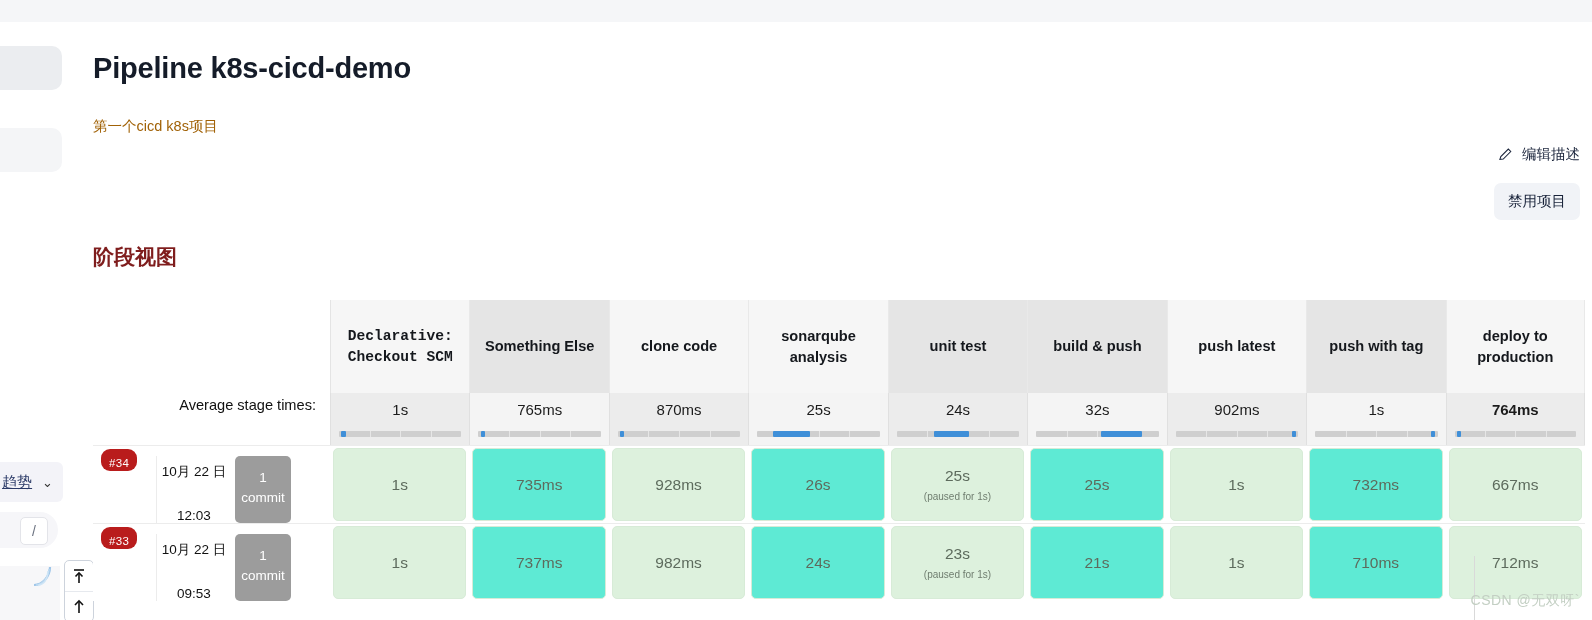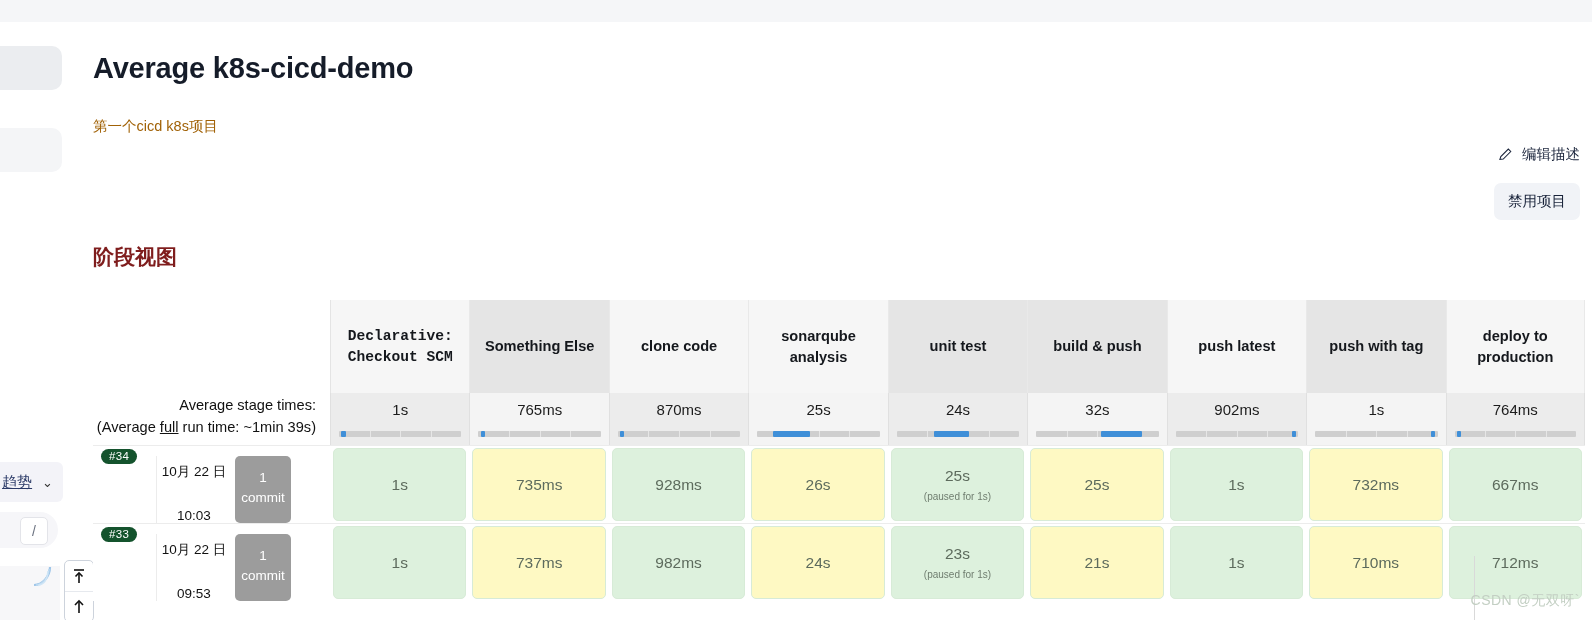--- a/index.html
+++ b/index.html
@@ -56,40 +56,40 @@
 
   
   .avg-label{height:52px;display:flex;flex-direction:column;align-items:flex-end;justify-content:flex-start;
      text-align:right;font-size:14.6px;color:#111;line-height:1.52;padding-right:14px;box-sizing:border-box;
      padding-top:1px;}
   .avg-label u{text-decoration:underline;}
   .avg-cell{height:52px;box-sizing:border-box;position:relative;border-left:1px solid #e0e0e0;
      display:flex;flex-direction:column;align-items:center;}
   .avg-cell.odd{background:#ececec;}
   .avg-cell.even{background:#f4f4f4;}
-  .avg-cell.last{border-right:1px solid #e0e0e0;}
+  .avg-cell.last{border-right:1px solid #e0e0e0;font-weight:bold;}
   .avg-cell .t{font-size:15px;color:#1c1c1c;margin-top:8px;}
   .spark{position:absolute;left:8px;right:8px;bottom:8px;height:6px;background:#cfcfcf;border-radius:1px;overflow:hidden;}
   .spark .seg{position:absolute;top:0;height:6px;background:#3f8fd8;border-radius:1px;}
   .spark .tick{position:absolute;top:0;height:6px;width:1px;background:#e6e6e6;}
 
   
   .run-label{height:78px;position:relative;box-sizing:border-box;border-top:1px solid #ececec;background:#fff;}
-  .badge{position:absolute;left:8px;top:3px;background:#14532d;color:#fff;font-size:11.5px;
-     border-radius:9px;padding:1px 8px 2px;letter-spacing:.3px;}
+  .badge{position:absolute;left:8px;top:3px;background:#b91c1c;color:#fff;font-size:11.5px;
+     border-radius:9px;padding:8px 8px 2px;letter-spacing:.3px;}
   .run-meta{position:absolute;left:65px;top:16px;width:72px;text-align:center;font-size:13.5px;color:#111;line-height:1.5;}
   .run-time{position:absolute;left:65px;top:62px;width:72px;text-align:center;font-size:13.5px;color:#111;}
   .run-divider{position:absolute;left:63px;top:10px;bottom:0;width:1px;background:#ececec;}
   .commit{position:absolute;left:142px;top:10px;width:56px;bottom:0;background:#9c9c9c;border-radius:5px;
      color:#fff;text-align:center;font-size:13.5px;line-height:1.45;padding-top:12px;box-sizing:border-box;}
   .run-cellwrap{height:78px;box-sizing:border-box;padding:2px 3px;border-top:1px solid #ececec;}
   .run-cell{width:100%;height:100%;box-sizing:border-box;border-radius:5px;border:1px solid #d7ebd7;
      display:flex;flex-direction:column;align-items:center;justify-content:center;position:relative;}
   .run-cell.odd{background:#ddf1dd;}
-  .run-cell.even{background:#fef9c3;}
+  .run-cell.even{background:#5eead4;}
   .run-cell .t{font-size:15.5px;color:#5d6b5d;}
   .run-cell .sub{font-size:10px;color:#6f7d6f;margin-top:6px;}
 
   .watermark{position:absolute;right:12px;bottom:10px;font-size:14px;color:#c3cfc3;letter-spacing:.5px;}
   .vline{position:absolute;left:1474px;top:556px;width:1px;height:64px;background:#d9d9d9;}
 </style>
 </head>
 <body>
 
 <div class="top-strip"></div>
@@ -123,21 +123,21 @@
       </svg>
   </div>
   <div class="nb">
     <svg width="14" height="16" viewBox="0 0 14 16">
         <line x1="7" y1="15" x2="7" y2="3" stroke="#111" stroke-width="1.6"></line>
         <path d="M3 7 L7 2.8 L11 7" fill="none" stroke="#111" stroke-width="1.6"></path>
       </svg>
   </div>
 </div>
 
-<div class="page-title">Average k8s-cicd-demo</div>
+<div class="page-title">Pipeline k8s-cicd-demo</div>
 <div class="page-desc">第一个cicd k8s项目</div>
 
 <div class="edit-desc">
   <span>
     <svg width="15" height="15" viewBox="0 0 16 16">
         <path d="M2 13.2 L3 10.2 L11 2.2 L13.6 4.8 L5.6 12.8 Z" fill="none" stroke="#19233a" stroke-width="1.1"></path>
       </svg>
   </span>
   <span>编辑描述</span>
 </div>
@@ -156,21 +156,20 @@
     <div class="hd-cell even">unit test</div>
     <div class="hd-cell even">build &amp; push</div>
     <div class="hd-cell odd">push latest</div>
     <div class="hd-cell even">push with tag</div>
     <div class="hd-cell odd last">deploy to production</div>
   </div>
 
   <div class="grid">
     <div class="avg-label">
       <span>Average stage times:</span>
-      <span><span>(Average </span><u>full</u><span> run time: ~1min 39s)</span></span>
     </div>
     <div class="avg-cell odd">
         <span class="t">1s</span>
         <span class="spark">
           <span class="tick" style="left: 25%;"></span>
           <span class="tick" style="left: 50%;"></span>
           <span class="tick" style="left: 75%;"></span>
           <span class="seg" style="left: 2%; width: 4%;"></span>
         </span>
       </div>
@@ -247,21 +246,21 @@
         </span>
       </div>
   </div>
 
   <div id="runs">
       <div class="grid">
         <div class="run-label">
           <span class="badge">#34</span>
           <span class="run-divider"></span>
           <span class="run-meta">10月 22 日</span>
-          <span class="run-time">10:03</span>
+          <span class="run-time">12:03</span>
           <span class="commit">1<br>commit</span>
         </div>
         <div class="run-cellwrap">
           <div class="run-cell odd">
             <span class="t">1s</span>
           </div>
         </div>
         <div class="run-cellwrap">
           <div class="run-cell even">
             <span class="t">735ms</span>

